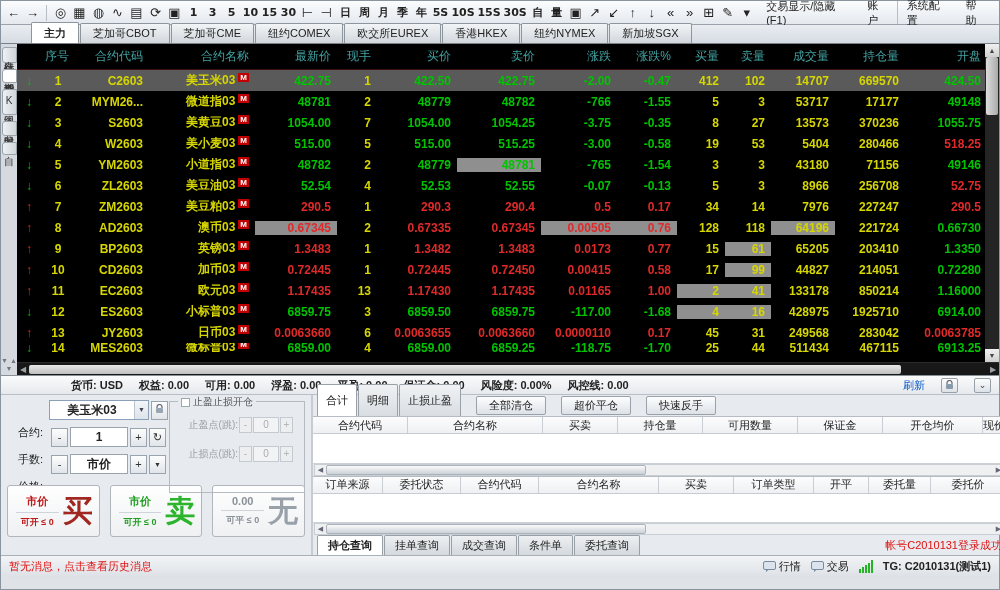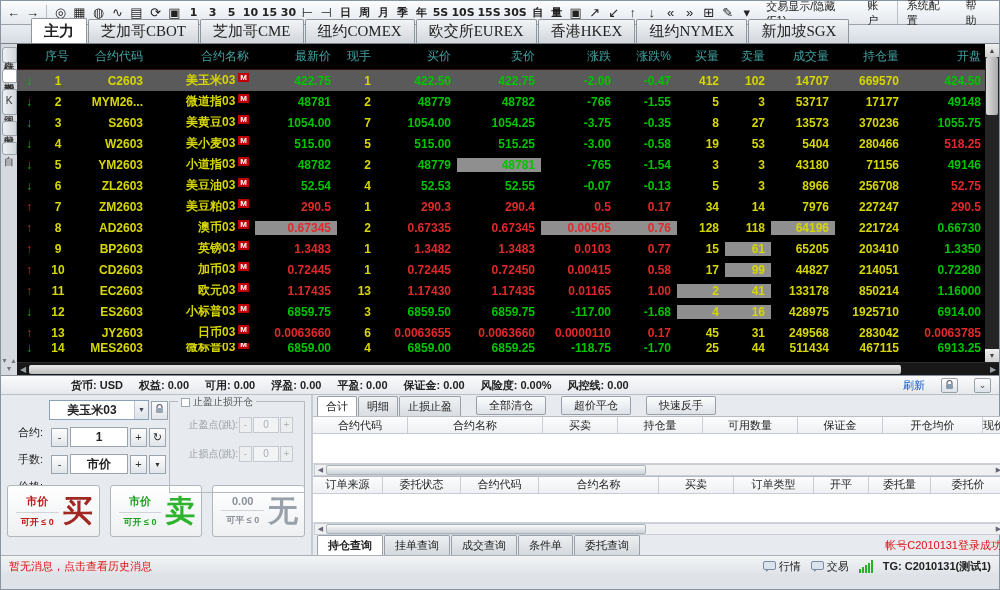--- a/index.html
+++ b/index.html
@@ -22,22 +22,22 @@
   .tbtn { min-width:17px; height:19px; display:flex; align-items:center; justify-content:center;
     font-size:13px; color:#222; padding:0 1px; }
   .tbtn.num { font-weight:bold; font-size:11px; font-family:"DejaVu Sans",sans-serif; }
   .tsep { width:1px; height:16px; background:#b8bec6; margin:0 3px; }
   .tlinks { margin-left:auto; display:flex; align-items:center; height:100%; }
   .tlink { padding:0 9px; font-size:11px; color:#222; display:flex; align-items:center; height:100%; }
   .tlink.div { border-left:1px solid #b8bec6; }
 
   
   .mtabs { height:19px; background:linear-gradient(#e9edf2,#d6dce3); display:flex; align-items:flex-end; padding-left:30px; border-bottom:1px solid #7a8086; }
-  .mtab { padding:2px 12px 2px; font-size:15px; color:#222; background:linear-gradient(#f2f4f6,#d2d7dd);
-    border:1px solid #8d959d; border-bottom:none; border-radius:2px 2px 0 0; margin-right:1px;font-family:Liberation Serif, serif; }
+  .mtab { padding:2px 12px 2px; font-size:11px; color:#222; background:linear-gradient(#f2f4f6,#d2d7dd);
+    border:1px solid #8d959d; border-bottom:none; border-radius:2px 2px 0 0; margin-right:1px; }
   .mtab.active { background:#fff; font-weight:bold; position:relative; top:0; padding-top:3px; }
 
   
   .quotewrap { height:331px; display:flex; background:#000; position:relative; }
   .sidebar { width:16px; background:#d6dae0; display:flex; flex-direction:column; align-items:center; padding-top:3px; }
   .stab { writing-mode:vertical-rl; text-orientation:upright; font-size:10px; color:#333; line-height:13px;
     background:linear-gradient(90deg,#eef1f4,#cfd5db); border:1px solid #9aa2aa; border-radius:3px 0 0 3px;
     padding:5px 0; margin-bottom:6px; width:15px; text-align:center; letter-spacing:1px; }
   .stab.active { background:#fff; font-weight:bold; }
   .sarrows { margin-top:auto; margin-bottom:2px; color:#707880; font-size:7px; line-height:8px; text-align:center; }
@@ -98,21 +98,21 @@
   .bb-top { font-size:11px; font-weight:bold; }
   .bb-div { border-top:1px solid #d0d4d8; margin:3px 2px; }
   .bb-bot { font-size:9px; font-weight:bold; }
   .bb-big { font-size:30px; font-weight:bold; line-height:1; margin-left:2px; }
   .buy .bb-top,.buy .bb-bot { color:#c01818; } .buy .bb-big { color:#a02820; }
   .sell .bb-top,.sell .bb-bot { color:#1f9e1f; } .sell .bb-big { color:#2cb42c; }
   .none .bb-top,.none .bb-bot { color:#8a9098; } .none .bb-big { color:#98a0aa; }
 
   .rightpanel { flex:1; display:flex; flex-direction:column; }
   .ptabs { height:21px; display:flex; align-items:flex-end; gap:1px; padding:2px 4px 0; }
-  .ptab { padding:2px 8px; font-size:11px; border:1px solid #99a0a8; border-bottom:none; background:linear-gradient(#f0f2f4,#d8dde2); border-radius:2px 2px 0 0; }
+  .ptab { padding:8px 8px; font-size:11px; border:1px solid #99a0a8; border-bottom:none; background:linear-gradient(#f0f2f4,#d8dde2); border-radius:2px 2px 0 0; }
   .ptab.active { background:#fff; }
   .pbtn { padding:1px 12px; font-size:11px; border:1px solid #99a0a8; background:linear-gradient(#fcfdfe,#dde2e8); border-radius:2px; margin-left:14px; margin-bottom:1px; }
   .gridhead { height:19px; display:flex; background:linear-gradient(#fcfcfd,#eef0f3); border-top:1px solid #b6bcc2; border-bottom:1px solid #c6ccd2; }
   .gh { border-right:1px solid #c9ced4; display:flex; align-items:center; justify-content:center; font-size:11px; color:#222; overflow:hidden; white-space:nowrap; }
   .gridbody { background:#fff; border-bottom:1px solid #ccd2d8; }
   .lscroll { height:12px; background:#eef0f2; border:1px solid #c8ced4; display:flex; align-items:center; margin:0 1px; }
   .lharrow { width:11px; font-size:7px; color:#667; text-align:center; }
   .ltrack { flex:1; height:10px; position:relative; }
   .lthumb { position:absolute; left:0; top:0; height:10px; width:48%; background:linear-gradient(#fafafa,#ccd2d8); border:1px solid #aab2ba; border-radius:2px; }
   .qtabs { height:20px; display:flex; align-items:flex-end; padding:0 4px; gap:1px; }
@@ -366,21 +366,21 @@
           </div>
           <div class="qrow">
             <span class="arrowc c-r" style="width: 24px;">↑</span>
             <span class="qc c-y center" style="width: 34px;">9</span>
             <span class="qc c-y" style="width: 74px;">BP2603</span>
             <span class="qc c-y" style="width: 106px;">英镑03<span class="badge">M</span></span>
             <span class="qc c-r" style="width: 82px;">1.3483</span>
             <span class="qc c-y" style="width: 40px;">1</span>
             <span class="qc c-r" style="width: 80px;">1.3482</span>
             <span class="qc c-r" style="width: 84px;">1.3483</span>
-            <span class="qc c-r" style="width: 76px;">0.0103</span>
+            <span class="qc c-r" style="width: 76px;">0.0173</span>
             <span class="qc c-r" style="width: 60px;">0.77</span>
             <span class="qc c-y" style="width: 48px;">15</span>
             <span class="qc c-y hl" style="width: 46px;">61</span>
             <span class="qc c-y" style="width: 64px;">65205</span>
             <span class="qc c-y" style="width: 70px;">203410</span>
             <span class="qc c-g" style="width: 82px;">1.3350</span>
           </div>
           <div class="qrow">
             <span class="arrowc c-r" style="width: 24px;">↑</span>
             <span class="qc c-y center" style="width: 34px;">10</span>

